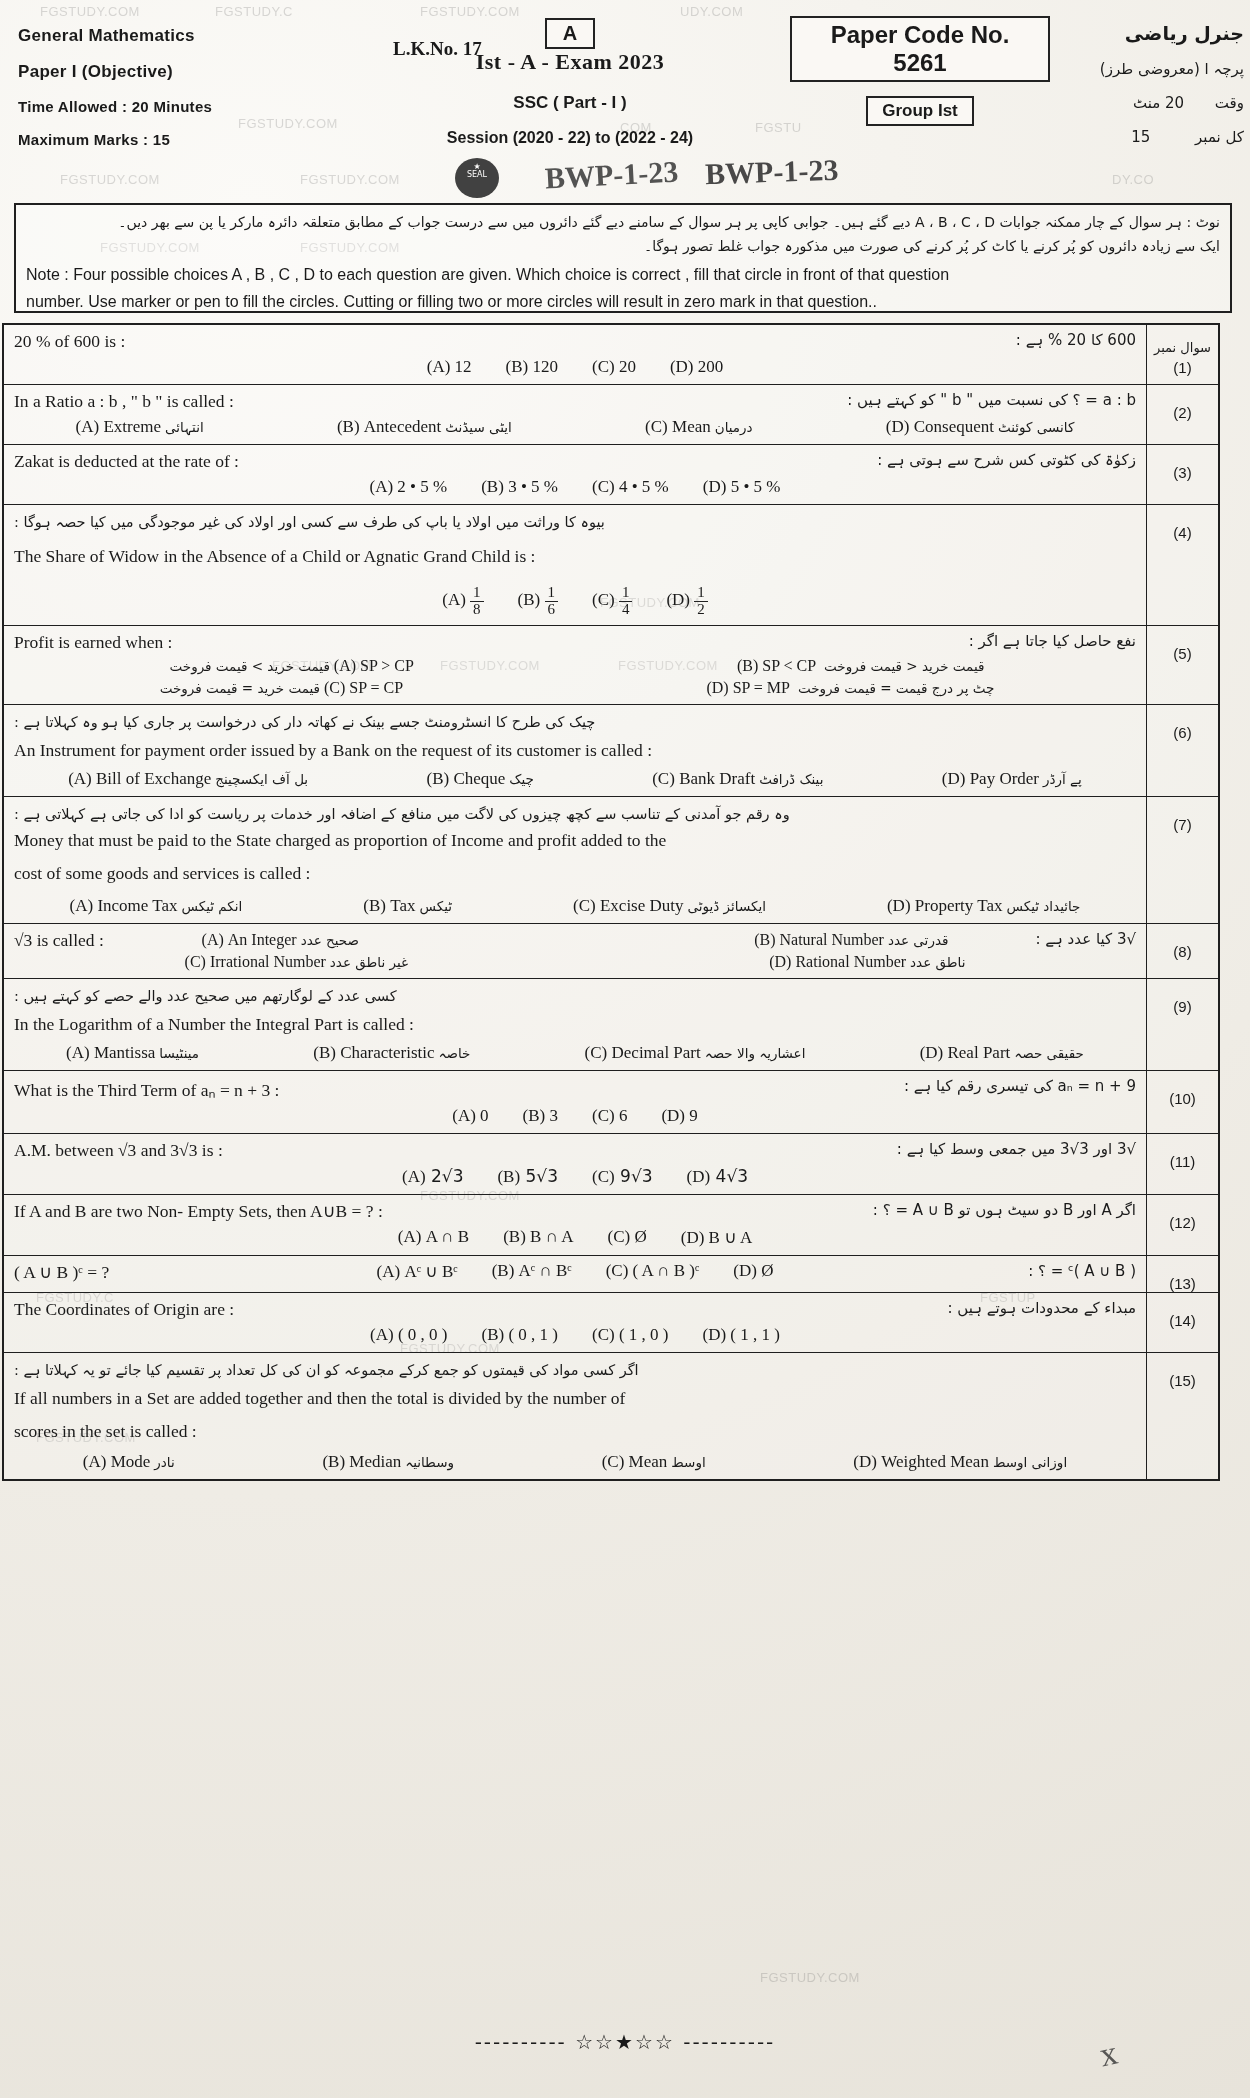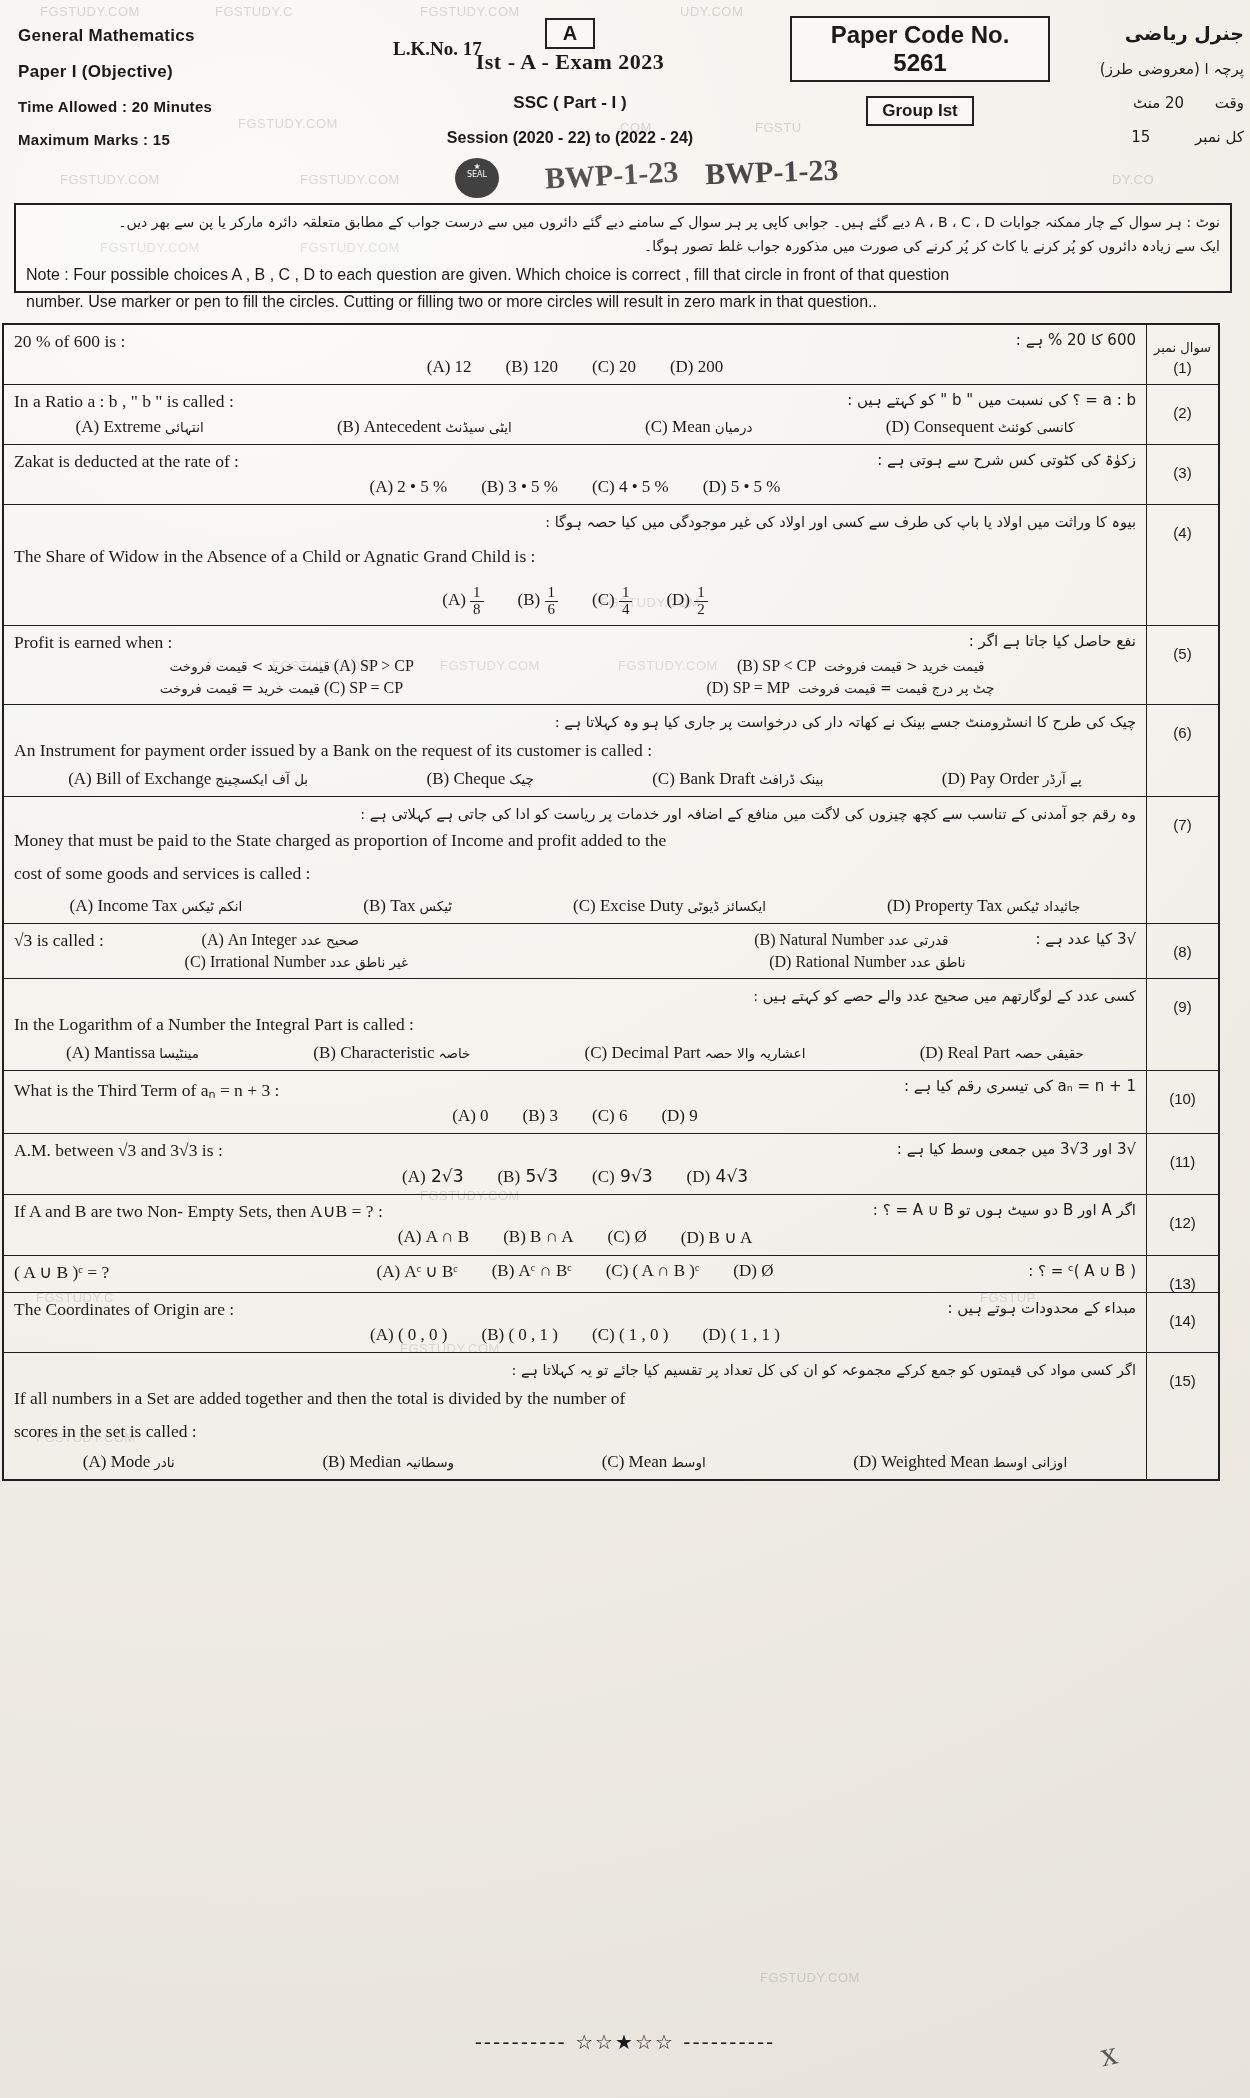--- a/index.html
+++ b/index.html
@@ -130,21 +130,21 @@
     position:absolute; left:1100px; top:2035px;
     font-family:"Liberation Serif", serif;
     font-size:34px;
     color:#333;
     transform:rotate(-12deg);
     opacity:.8;
   }
 
   
   .notebox {
-    position:absolute; left:14px; top:203px; width:1218px; height:90px;
+    position:absolute; left:14px; top:203px; width:1218px; height:110px;
     border:2px solid #1f1f1f;
     background:rgba(255,255,255,0.25);
     box-sizing:border-box;
     padding:6px 10px 4px 10px;
   }
   .note-urdu {
     direction:rtl; text-align:right;
     font-family:"DejaVu Sans", sans-serif;
     font-size:14px;
     line-height:1.7;
@@ -213,21 +213,21 @@
   .frac .num { display:block; border-bottom:1.4px solid #222; padding:0 3px; }
   .frac .den { display:block; padding:0 3px; }
   .rad { font-family:"DejaVu Sans", serif; }
 
   .line2 {
     margin-top:4px;
     font-family:Liberation Serif, serif;
     font-size:17.5px;
   }
   .urline {
-    direction:rtl; text-align:right;
+    direction:rtl; text-align:left;
     font-family:"DejaVu Sans", sans-serif;
     font-size:14.5px;
     margin-top:3px;
   }
   .twocol { display:flex; justify-content:space-around; gap:20px; margin-top:4px; }
 
   .footer {
     position:absolute; left:0; top:2030px; width:1250px; text-align:center;
     font-family:"DejaVu Sans", sans-serif;
     font-size:20px;
@@ -469,21 +469,21 @@
       </div>
       <div class="qnum">
         <div class="n">(9)</div>
       </div>
     </div>
 
     <div class="qrow">
       <div class="qbody">
         <div class="stemline">
           <span class="stem-en">What is  the  Third Term of  aₙ = n + 3  :</span>
-          <span class="stem-ur">aₙ = n + 1  کی تیسری رقم کیا ہے :</span>
+          <span class="stem-ur">aₙ = n + 9  کی تیسری رقم کیا ہے :</span>
         </div>
         <div class="opts">
           <span class="opt"><span class="tag">(A)</span>&nbsp;<span>0</span></span>
           <span class="opt"><span class="tag">(B)</span>&nbsp;<span>3</span></span>
           <span class="opt"><span class="tag">(C)</span>&nbsp;<span>6</span></span>
           <span class="opt"><span class="tag">(D)</span>&nbsp;<span>9</span></span>
         </div>
       </div>
       <div class="qnum">
         <div class="n">(10)</div>

